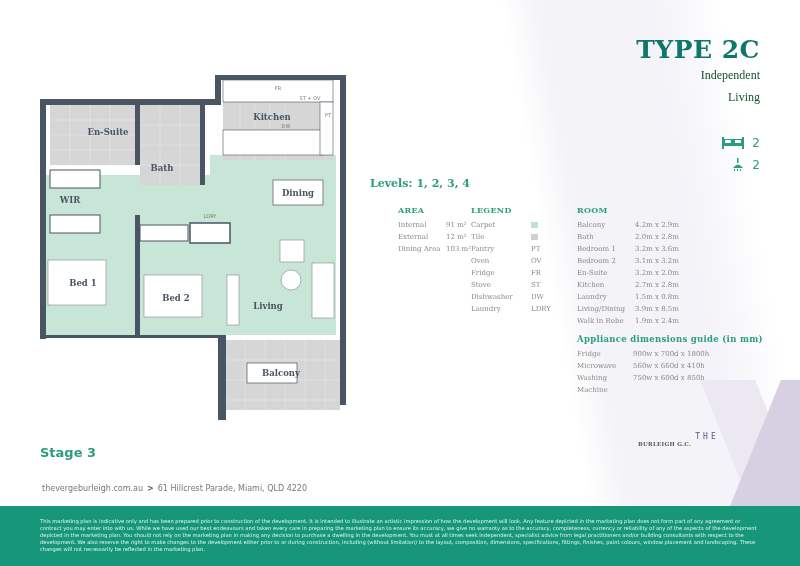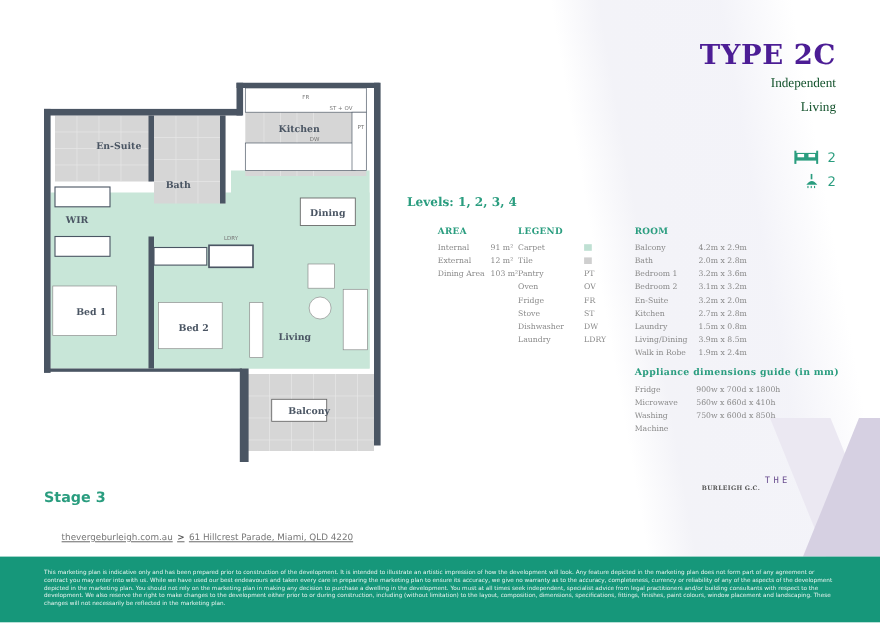--- a/index.html
+++ b/index.html
@@ -22,21 +22,21 @@
   }
   .bg-v-left {
     position: absolute; left: 700px; top: 380px; width: 55px; height: 126px;
     background: #ebe8f2;
     transform: skewX(22deg);
     transform-origin: top left;
   }
 
   
   .title-block { position: absolute; right: 40px; top: 36px; text-align: right; }
-  .type-title { font-family: "DejaVu Serif", serif; font-weight: bold; color: #4c1d95; font-size: 25px; letter-spacing: 0.5px; line-height: 28px; }
+  .type-title { font-family: "DejaVu Serif", serif; font-weight: bold; color: #0f766e; font-size: 25px; letter-spacing: 0.5px; line-height: 28px; }
   .subtitle { color: #14532d; font-size: 12px; line-height: 22px; font-family: Liberation Serif, serif; font-weight: normal; }
   .counts { position: absolute; right: 40px; top: 132px; text-align: right; }
   .count-row { display: flex; justify-content: flex-end; align-items: center; height: 22px; gap: 8px; color: #2a9d7f; font-family: "DejaVu Sans", sans-serif; font-size: 12px; }
 
   
   .levels { position: absolute; left: 370px; top: 177px; color: #2a9d7f; font-size: 11px; font-weight: bold; font-family: "DejaVu Serif", serif; }
   .col-head { color: #2a9d7f; font-size: 8px; font-weight: bold; font-family: "DejaVu Serif", serif; margin-bottom: 4px; letter-spacing: 0.3px; }
   .info-col { position: absolute; top: 205px; font-size: 7px; color: #8a8a8a; font-family: "DejaVu Serif", serif; }
   .info-row { display: flex; height: 12px; line-height: 12px; }
   .area-col { left: 372px; margin-left: 26px; }
@@ -48,21 +48,21 @@
   .room-col .k { width: 58px; }
   .app-block { position: absolute; left: 577px; top: 334px; font-size: 7px; color: #8a8a8a; font-family: "DejaVu Serif", serif; }
   .app-block .col-head { font-size: 8.5px; font-weight: bold; }
   .app-block .k { width: 56px; }
 
   
   .plan { position: absolute; left: 40px; top: 75px; width: 310px; height: 390px; }
 
   
   .stage { position: absolute; left: 40px; top: 445px; color: #2a9d7f; font-size: 13px; font-weight: bold; font-family: "DejaVu Sans", sans-serif; }
-  .address { position: absolute; left: 56px; top: 484px; color: #777; font-size: 8px; font-family: "DejaVu Sans", sans-serif; text-decoration: underline; }
+  .address { position: absolute; left: 42px; top: 484px; color: #777; font-size: 8px; font-family: "DejaVu Sans", sans-serif; }
   .address .sep { font-weight: bold; color: #555; margin: 0 4px; }
 
   .logo { position: absolute; left: 632px; top: 432px; width: 130px; text-align: center; }
   .logo-the { color: #6b4f90; font-size: 8px; letter-spacing: 3px; font-family: "DejaVu Sans Mono", monospace; margin-left: 20px; }
   .logo-verge { color: #6b4f90; font-size: 40px; font-weight: bold; font-family: "DejaVu Serif", serif; line-height: 36px; letter-spacing: -1px; }
   .logo-sub { color: #555; font-size: 5.5px; font-weight: bold; font-family: "DejaVu Serif", serif; text-align: left; margin-left: 6px; letter-spacing: 0.3px; }
 
   .disclaimer-bar {
     position: absolute; left: 0; top: 506px; width: 800px; height: 60px;
     background: #16977a;

